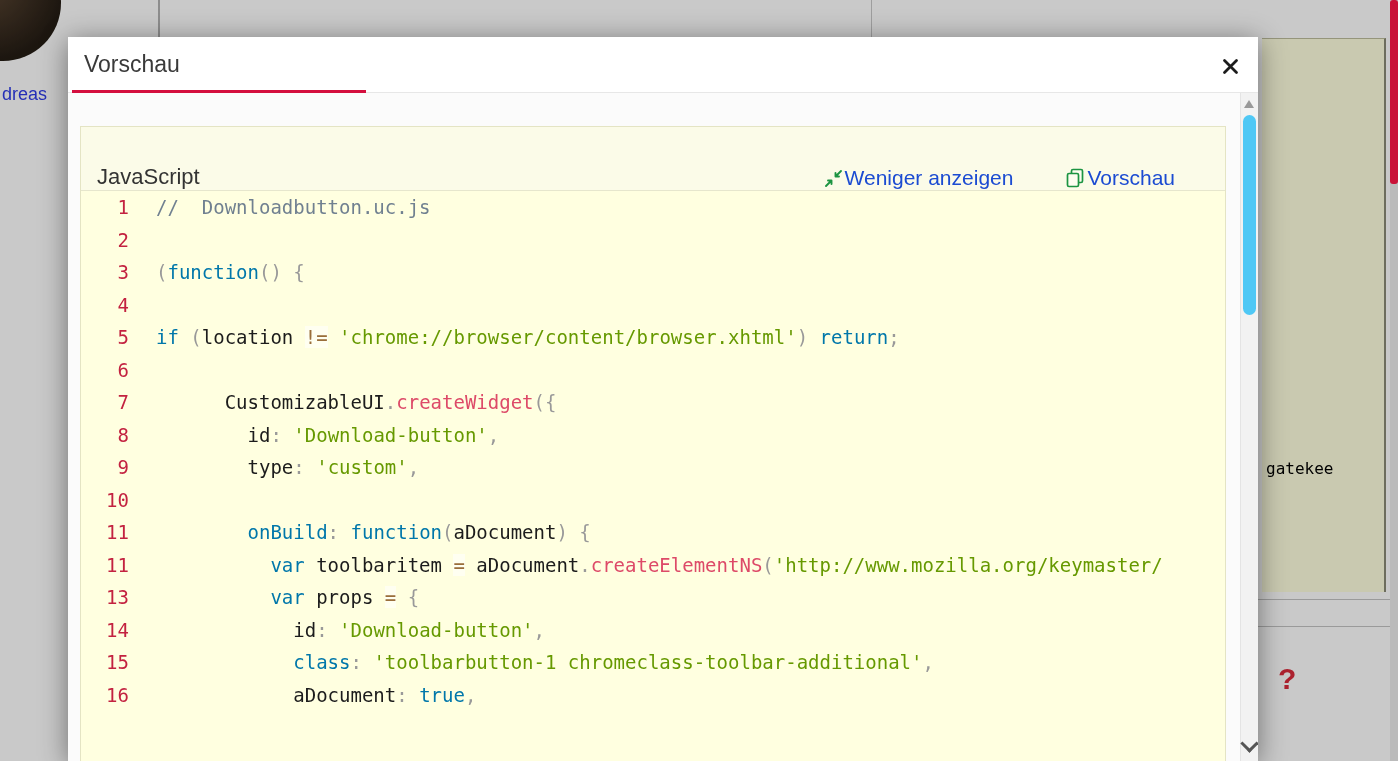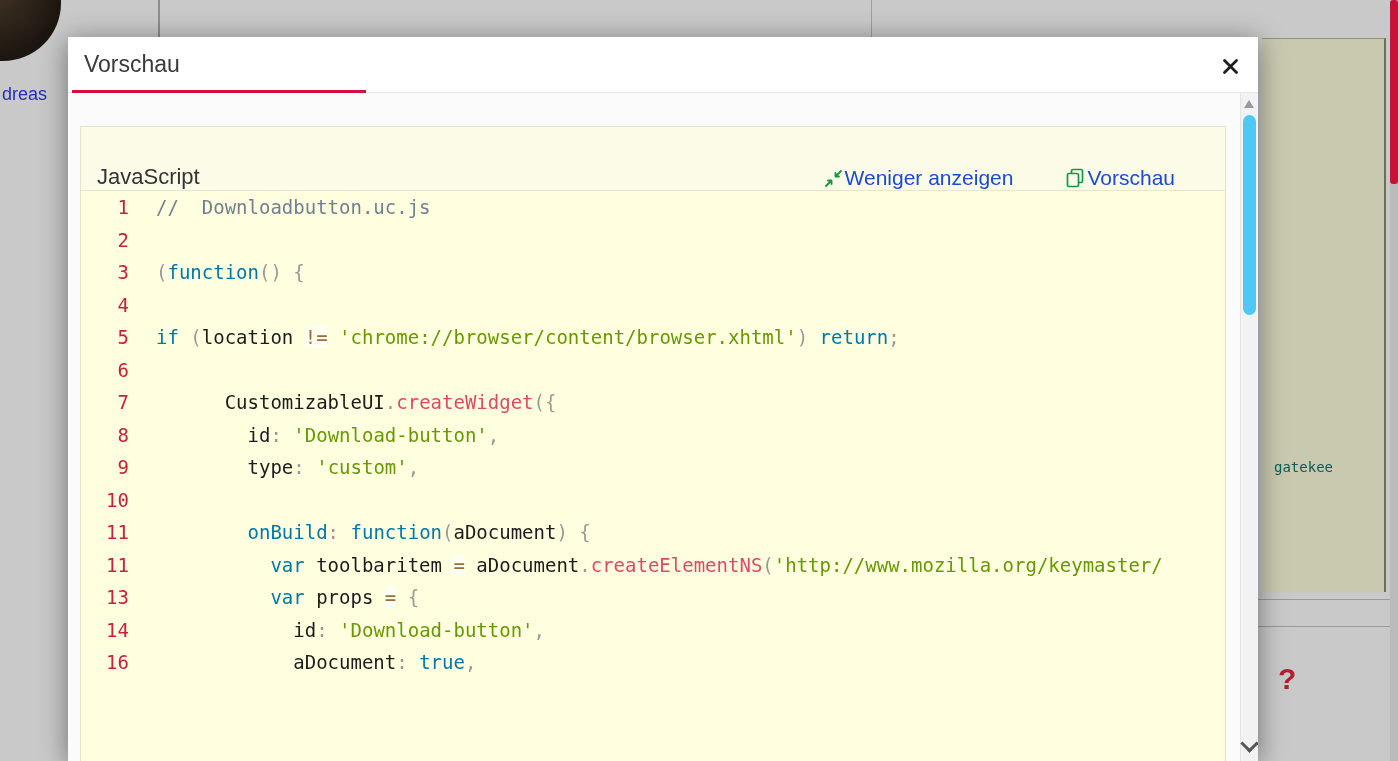--- a/index.html
+++ b/index.html
@@ -11,22 +11,22 @@
   .page-layer{position:absolute;inset:0;background:#fff}
   .avatar{position:absolute;left:-55px;top:-55px;width:116px;height:116px;border-radius:50%;
     background:radial-gradient(circle at 38% 35%,#5a4633,#241c14 72%)}
   .username{position:absolute;left:2px;top:84px;font-size:18px;font-weight:400;color:#2f3ce8;text-decoration:none}
   .vline{position:absolute;background:#b3b3b3}
   .v1{left:158px;top:0;width:2px;height:761px}
   .v2{left:871px;top:0;width:1px;height:37px;background:#c9c9c9}
   .v3{left:628px;top:733px;width:1px;height:28px;background:#9a9a9a}
   .beige{position:absolute;left:1262px;top:38px;width:124px;height:554px;background:#ffffe0;
     border-top:1px solid #bdbd9d;border-right:2px solid #8b8b77;box-sizing:border-box;overflow:hidden}
-  .bg-code{position:absolute;left:12px;top:420px;font-family:"DejaVu Sans Mono",monospace;
-    font-size:14px;color:#0f766e;white-space:nowrap}
+  .bg-code{position:absolute;left:4px;top:420px;font-family:"DejaVu Sans Mono",monospace;
+    font-size:16px;color:#000000;white-space:nowrap}
   .hline{position:absolute;left:1258px;width:140px;height:1px;background:#c4c4c4}
   .h1{top:599px}.h2{top:626px}
   .qmark{position:absolute;left:1278px;top:662px;font-size:30px;font-weight:700;color:#da2c3c;cursor:pointer}
   .btn-reply{position:absolute;left:640px;top:728px;width:142px;height:40px;background:var(--reply-red,#ee1350);
     color:#fff;font-size:19px;border:none;font-family:inherit;cursor:pointer}
   .btn-preview{position:absolute;left:797px;top:728px;width:130px;height:40px;background:#fff;color:#4a4a4a;
     font-size:19px;border:1px solid #9a9a9a;font-family:inherit;box-sizing:border-box;cursor:pointer}
   .page-scrollbar{position:absolute;left:1390px;top:0;width:8px;height:761px;background:#ededed}
   .page-thumb{position:absolute;left:0;top:0;width:8px;height:184px;background:#ff1747;border-radius:3px}
 
@@ -179,20 +179,24 @@
           </div>
           <div class="code-line">
             <span class="ln">13</span>
             <span class="cd"><span class="pl">          </span><span class="kw">var</span><span class="pl"> props </span><span class="op">=</span><span class="pl"> </span><span class="pu">{</span></span>
           </div>
           <div class="code-line">
             <span class="ln">14</span>
             <span class="cd"><span class="pl">            id</span><span class="pu">:</span><span class="pl"> </span><span class="str">'Download-button'</span><span class="pu">,</span></span>
           </div>
           <div class="code-line">
+            <span class="ln">15</span>
+            <span class="cd"><span class="pl">            </span><span class="kw">class</span><span class="pu">:</span><span class="pl"> </span><span class="str">'toolbarbutton-1 chromeclass-toolbar-additional'</span><span class="pu">,</span></span>
+          </div>
+          <div class="code-line">
             <span class="ln">16</span>
             <span class="cd"><span class="pl">            aDocument</span><span class="pu">:</span><span class="pl"> </span><span class="kw">true</span><span class="pu">,</span></span>
           </div>
         </div>
     </div>
   </div>
 
   <div class="modal-scrollbar">
     <div class="sb-up"></div>
     <div class="sb-thumb"></div>

